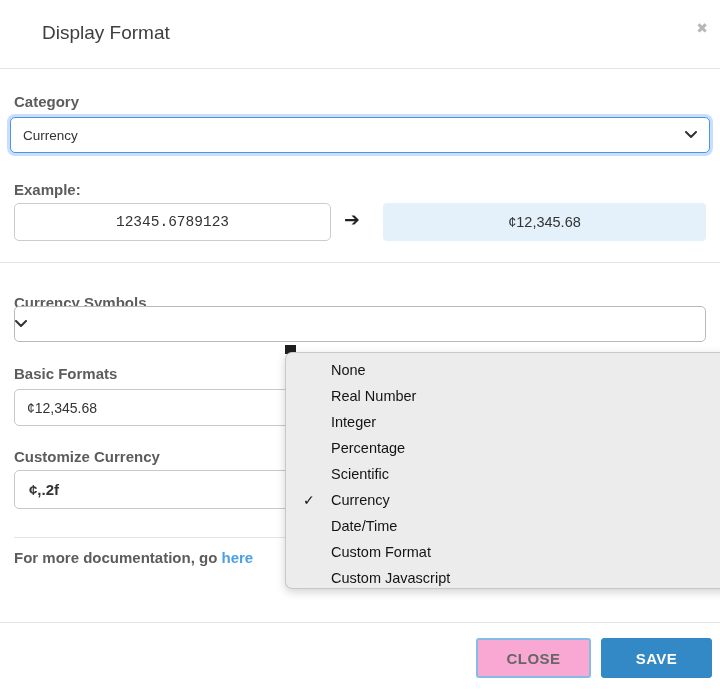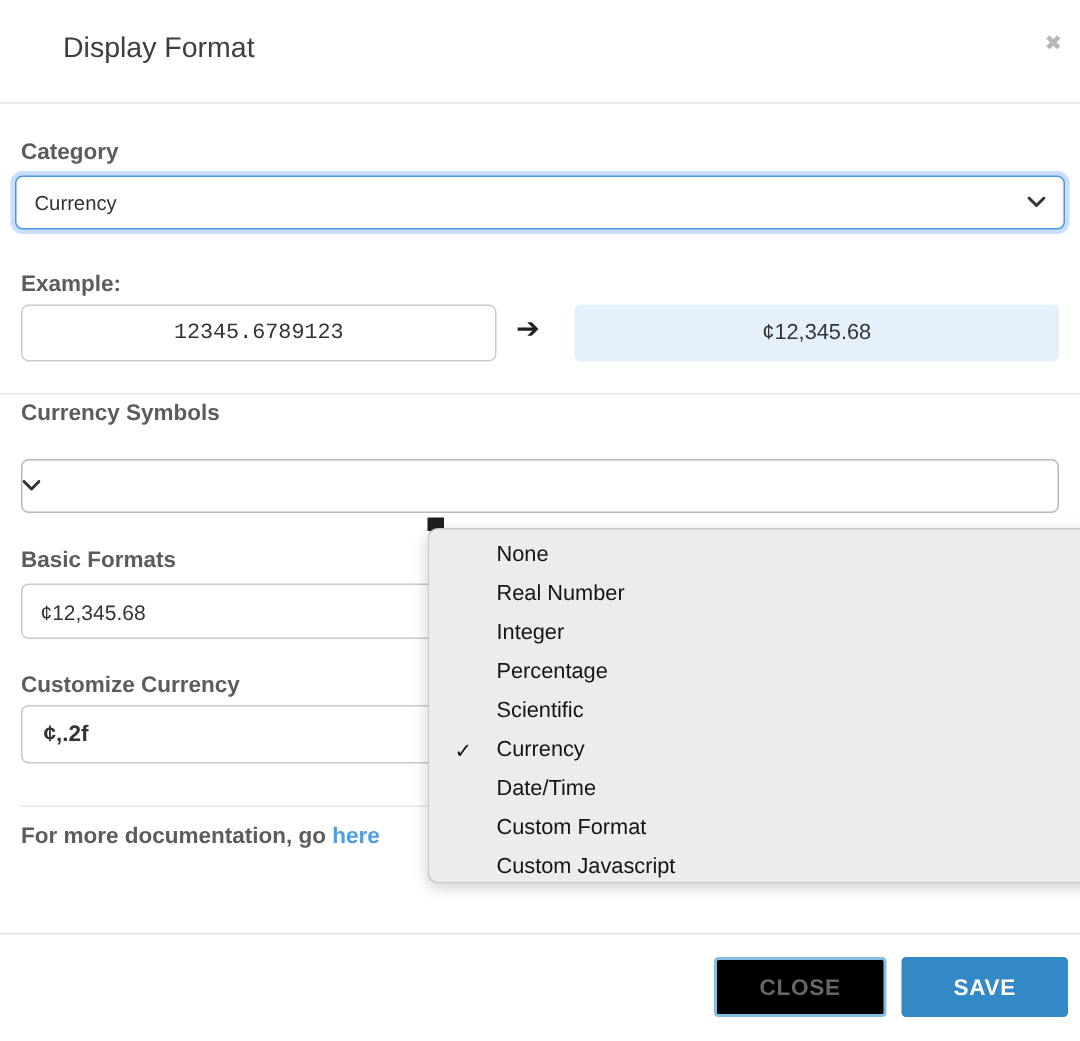--- a/index.html
+++ b/index.html
@@ -41,21 +41,21 @@
   .cursym-select{left:14px;top:306px;width:692px;height:36px;}
   .basic-select{left:14px;top:389px;width:692px;height:37px;border-color:#c9c9c9;}
   .basic-select .sel-text{font-size:14px;}
 
   .customize-input{position:absolute;left:14px;top:470px;width:692px;height:39px;border:1px solid #c9c9c9;border-radius:5px;font-size:15px;font-weight:bold;color:#333;padding-left:14px;font-family:inherit;background:#fff;}
 
   .doc-line{position:absolute;left:14px;top:549px;font-size:15px;font-weight:bold;color:var(--label-gray);}
   .doc-line a{color:var(--link-blue);text-decoration:none;cursor:pointer;}
 
   .btn{position:absolute;top:638px;height:40px;border-radius:3px;font-size:15px;font-weight:bold;font-family:inherit;cursor:pointer;letter-spacing:.5px;}
-  .btn-close{left:476px;width:115px;background:#000000;border:2px solid var(--close-border);color:#666;}
+  .btn-close{left:476px;width:115px;background:#f9a8d4;border:2px solid var(--close-border);color:#666;}
   .btn-save{left:601px;width:111px;background:var(--accent-blue);border:1px solid var(--accent-blue);color:#fff;}
 
   .dd-artifact{position:absolute;left:285px;top:345px;width:11px;height:9px;background:#1f1f1f;}
   .dropdown{position:absolute;left:285px;top:352px;width:509px;height:237px;background:var(--dropdown-bg);border:1px solid #c8c8c8;border-right:none;border-radius:7px 0 0 7px;box-shadow:0 3px 10px rgba(0,0,0,.18);padding-top:4px;}
   .dd-item{position:relative;height:26px;line-height:26px;padding-left:45px;font-size:14.5px;color:#141414;cursor:pointer;}
   .dd-item .check{position:absolute;left:17px;top:0;font-size:14px;color:#111;font-weight:bold;}
 </style>
 </head>
 <body>
 
@@ -75,21 +75,21 @@
     </span>
   </div>
 
   <div class="label" style="left:14px;top:181px;">Example:</div>
   <input class="example-input" value="12345.6789123" style="">
   <div class="arrow">➔</div>
   <div class="result-box">¢12,345.68</div>
 
   <div class="divider d2"></div>
 
-  <div class="label" style="left:14px;top:267px;">Currency Symbols</div>
+  <div class="label" style="left:14px;top:294px;">Currency Symbols</div>
   <div class="select cursym-select">
     <span class="chev">
       <svg width="12" height="8" viewBox="0 0 12 8">
           <path d="M1 1l5 5 5-5" fill="none" stroke="#333" stroke-width="2" stroke-linecap="round" stroke-linejoin="round"></path>
         </svg>
     </span>
   </div>
 
   <div class="label" style="left:14px;top:365px;">Basic Formats</div>
   <div class="select basic-select">

